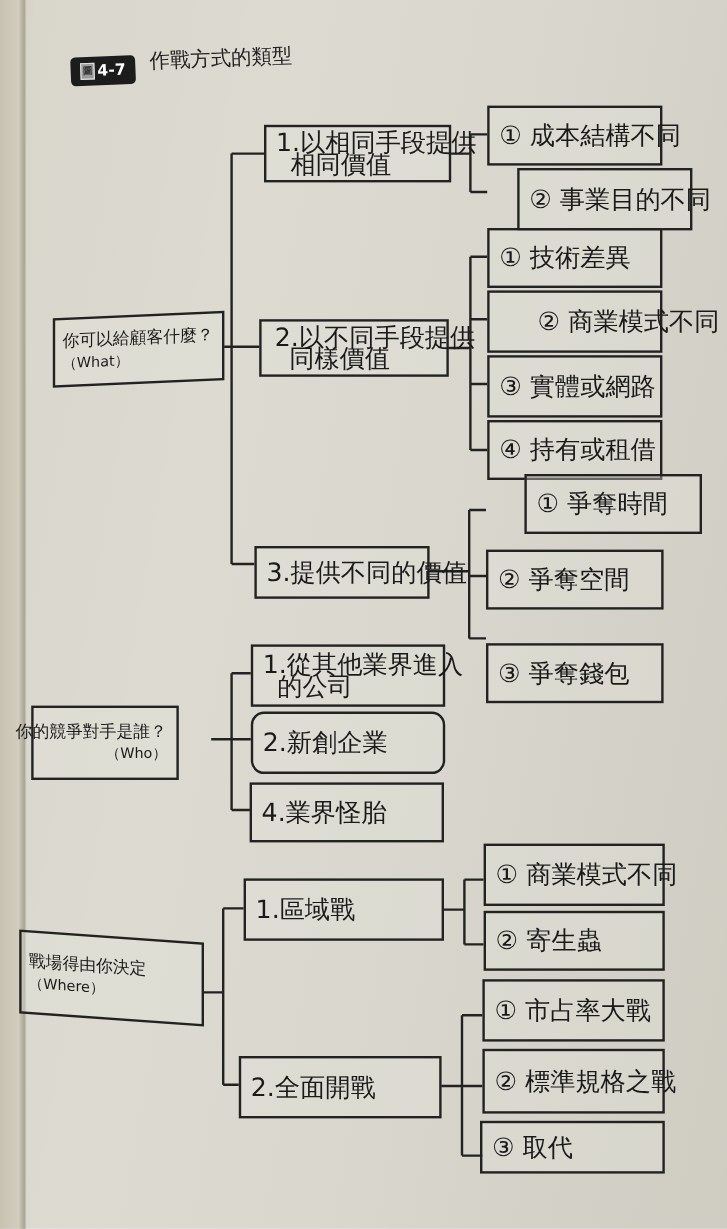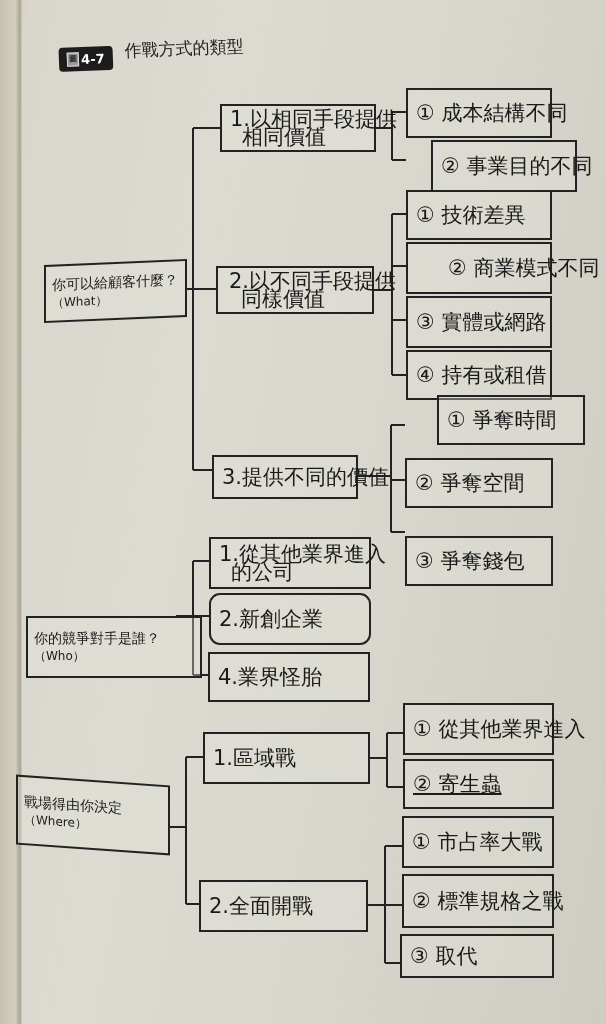--- a/index.html
+++ b/index.html
@@ -109,21 +109,21 @@
 <div class="box" style="left:405px; top:395px; width:148px; height:50px;margin-left:32px;">
     <span>① 爭奪時間</span>
   </div>
 <div class="box" style="left:405px; top:458px; width:148px; height:50px;">
     <span>② 爭奪空間</span>
   </div>
 <div class="box" style="left:405px; top:512px; width:148px; height:50px;margin-top:24px;">
     <span>③ 爭奪錢包</span>
   </div>
 
-<div class="box root" style="left:26px; top:616px; width:176px; height:62px;">
+<div class="box root" style="left:26px; top:588px; width:123px; height:62px;align-items:flex-end;">
   <span>你的競爭對手是誰？</span>
   <span class="en">（Who）</span>
 </div>
 
 <div class="box l2" style="left:209px; top:537px; width:162px; height:52px;">
   <span>1.從其他業界進入</span>
   <span class="indent">的公司</span>
 </div>
 <div class="box l2" style="left:209px; top:593px; width:162px; height:52px;border-radius:11px;">
   <span>2.新創企業</span>
@@ -138,23 +138,23 @@
 </div>
 
 <div class="box l2" style="left:203px; top:732px; width:167px; height:52px;">
   <span>1.區域戰</span>
 </div>
 <div class="box l2" style="left:199px; top:880px; width:169px; height:52px;">
   <span>2.全面開戰</span>
 </div>
 
 <div class="box" style="left:403px; top:703px; width:151px; height:52px;">
-    <span>① 從其他業界進入</span>
+    <span>① 商業模式不同</span>
   </div>
-<div class="box" style="left:403px; top:759px; width:151px; height:50px;text-decoration:underline;">
+<div class="box" style="left:403px; top:759px; width:151px; height:50px;">
     <span>② 寄生蟲</span>
   </div>
 
 <div class="box" style="left:402px; top:816px; width:152px; height:52px;">
     <span>① 市占率大戰</span>
   </div>
 <div class="box" style="left:402px; top:874px; width:152px; height:54px;">
     <span>② 標準規格之戰</span>
   </div>
 <div class="box" style="left:400px; top:934px; width:154px; height:44px;">

